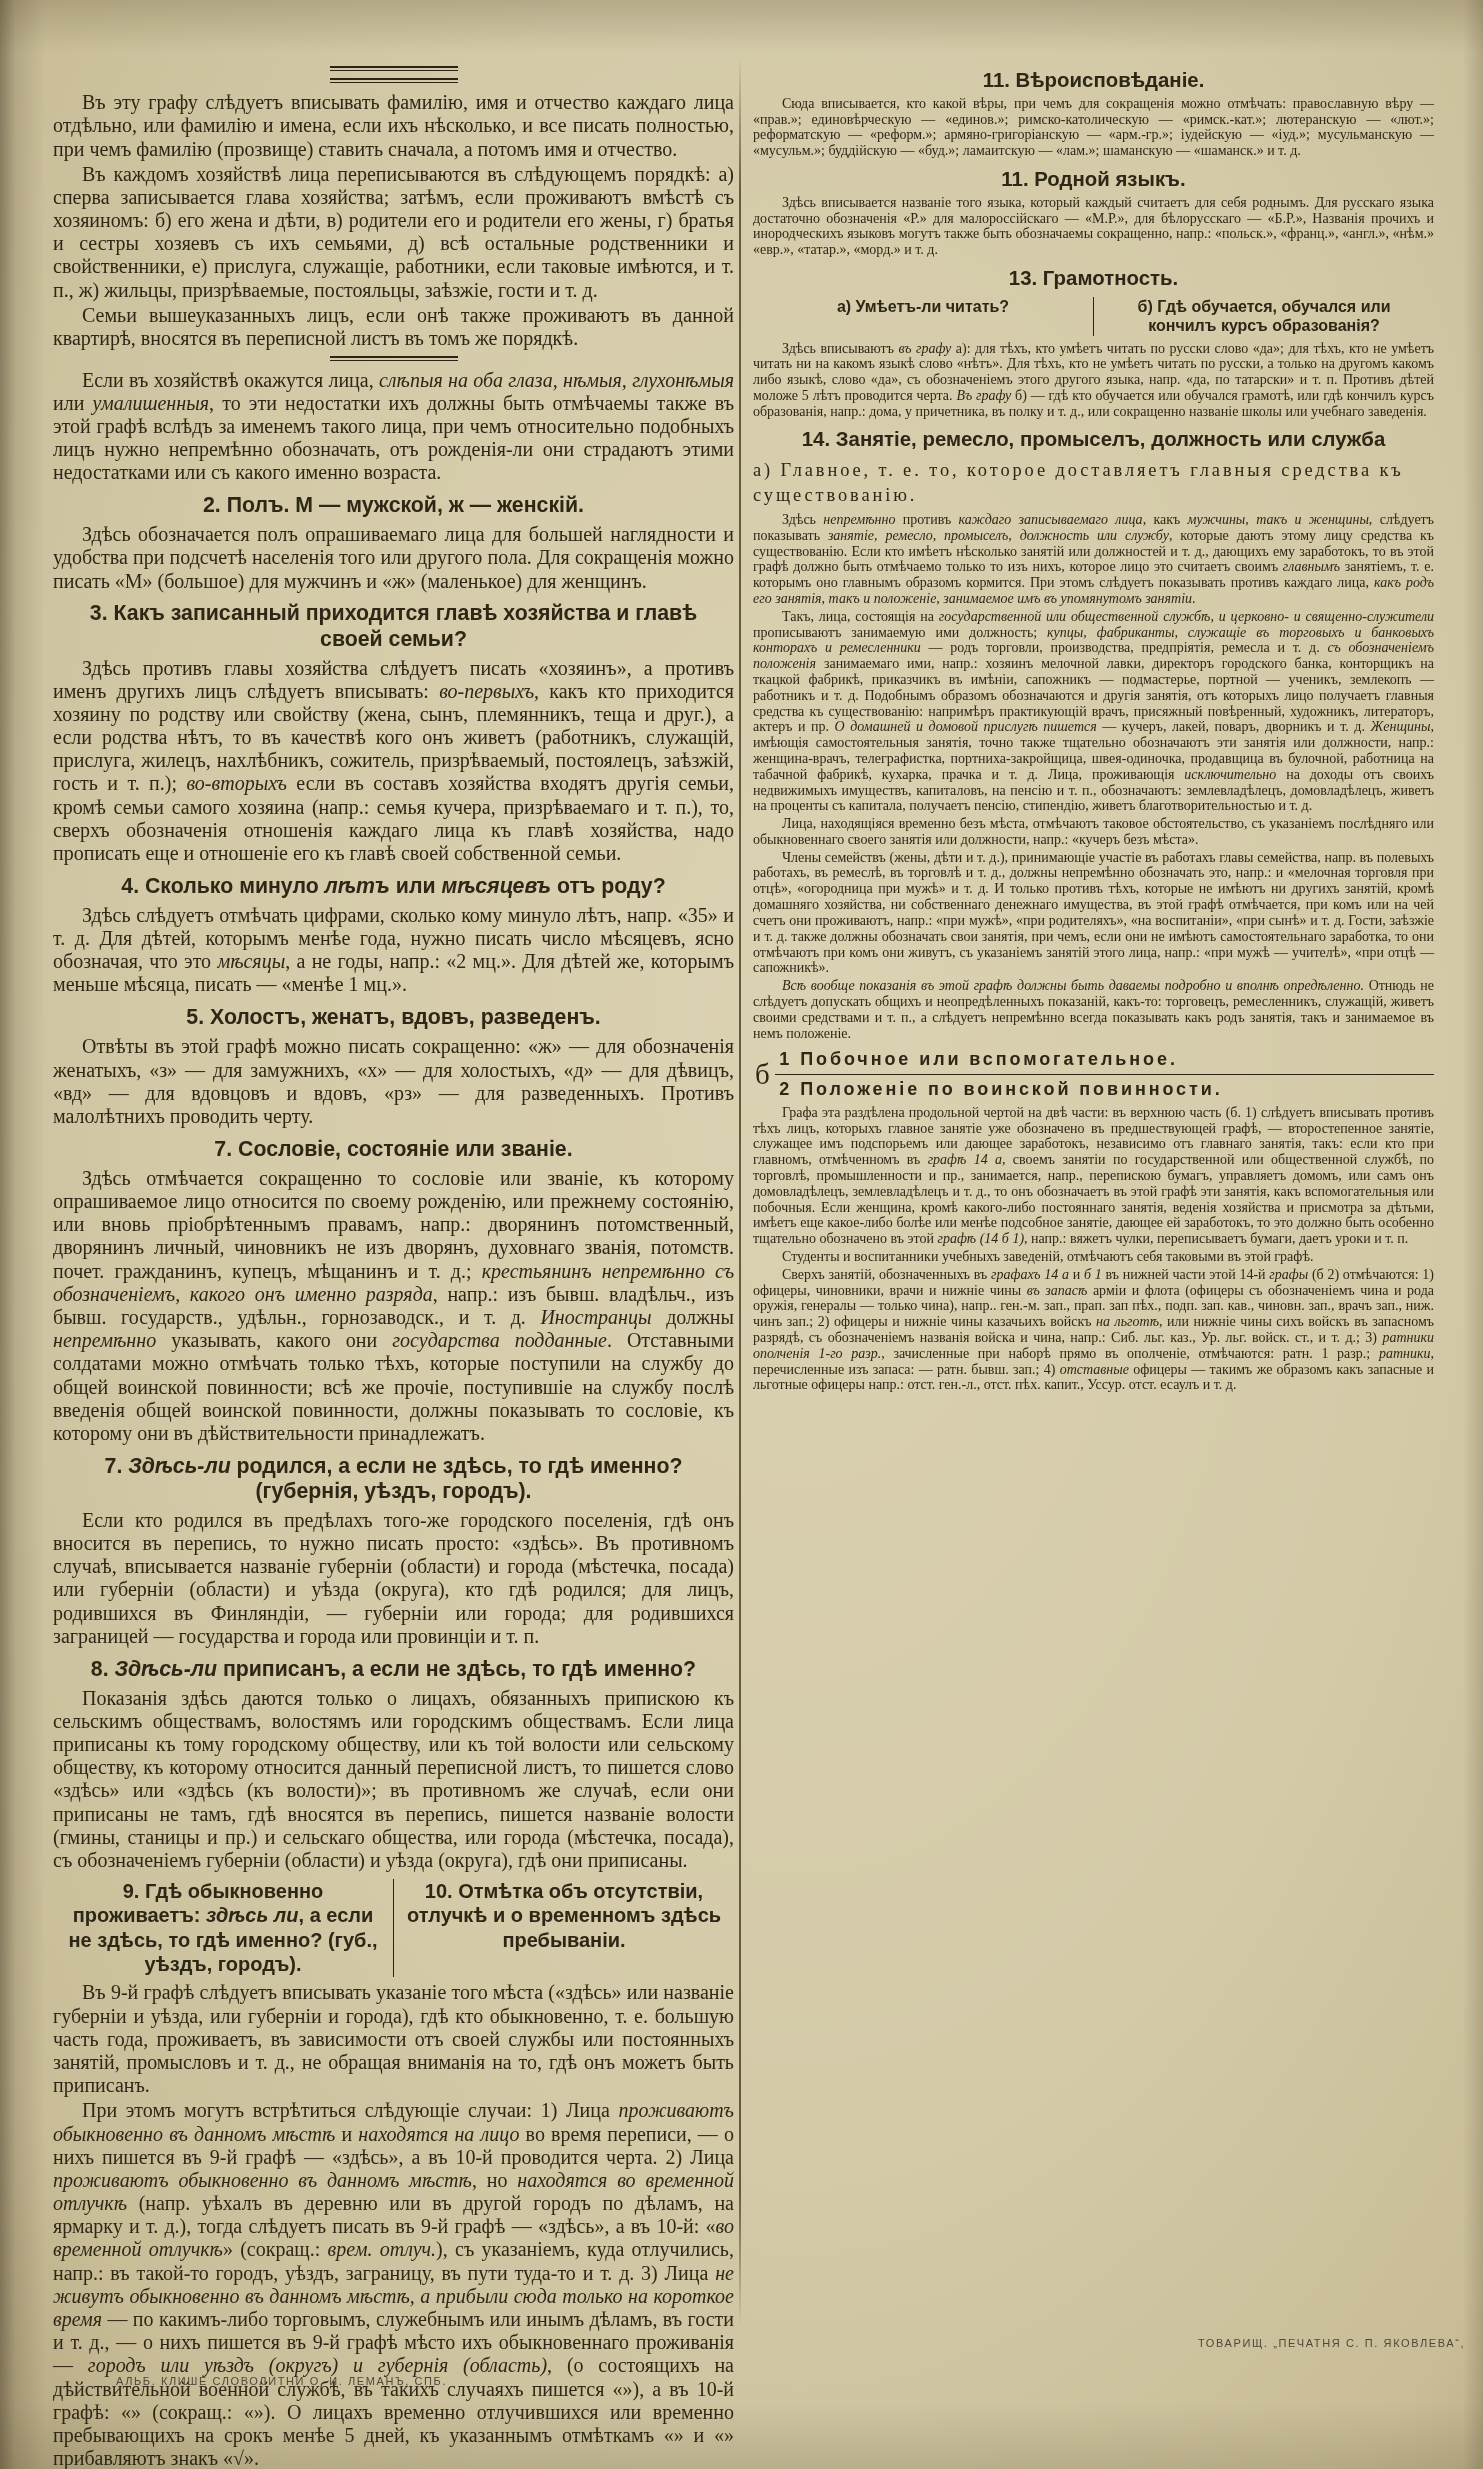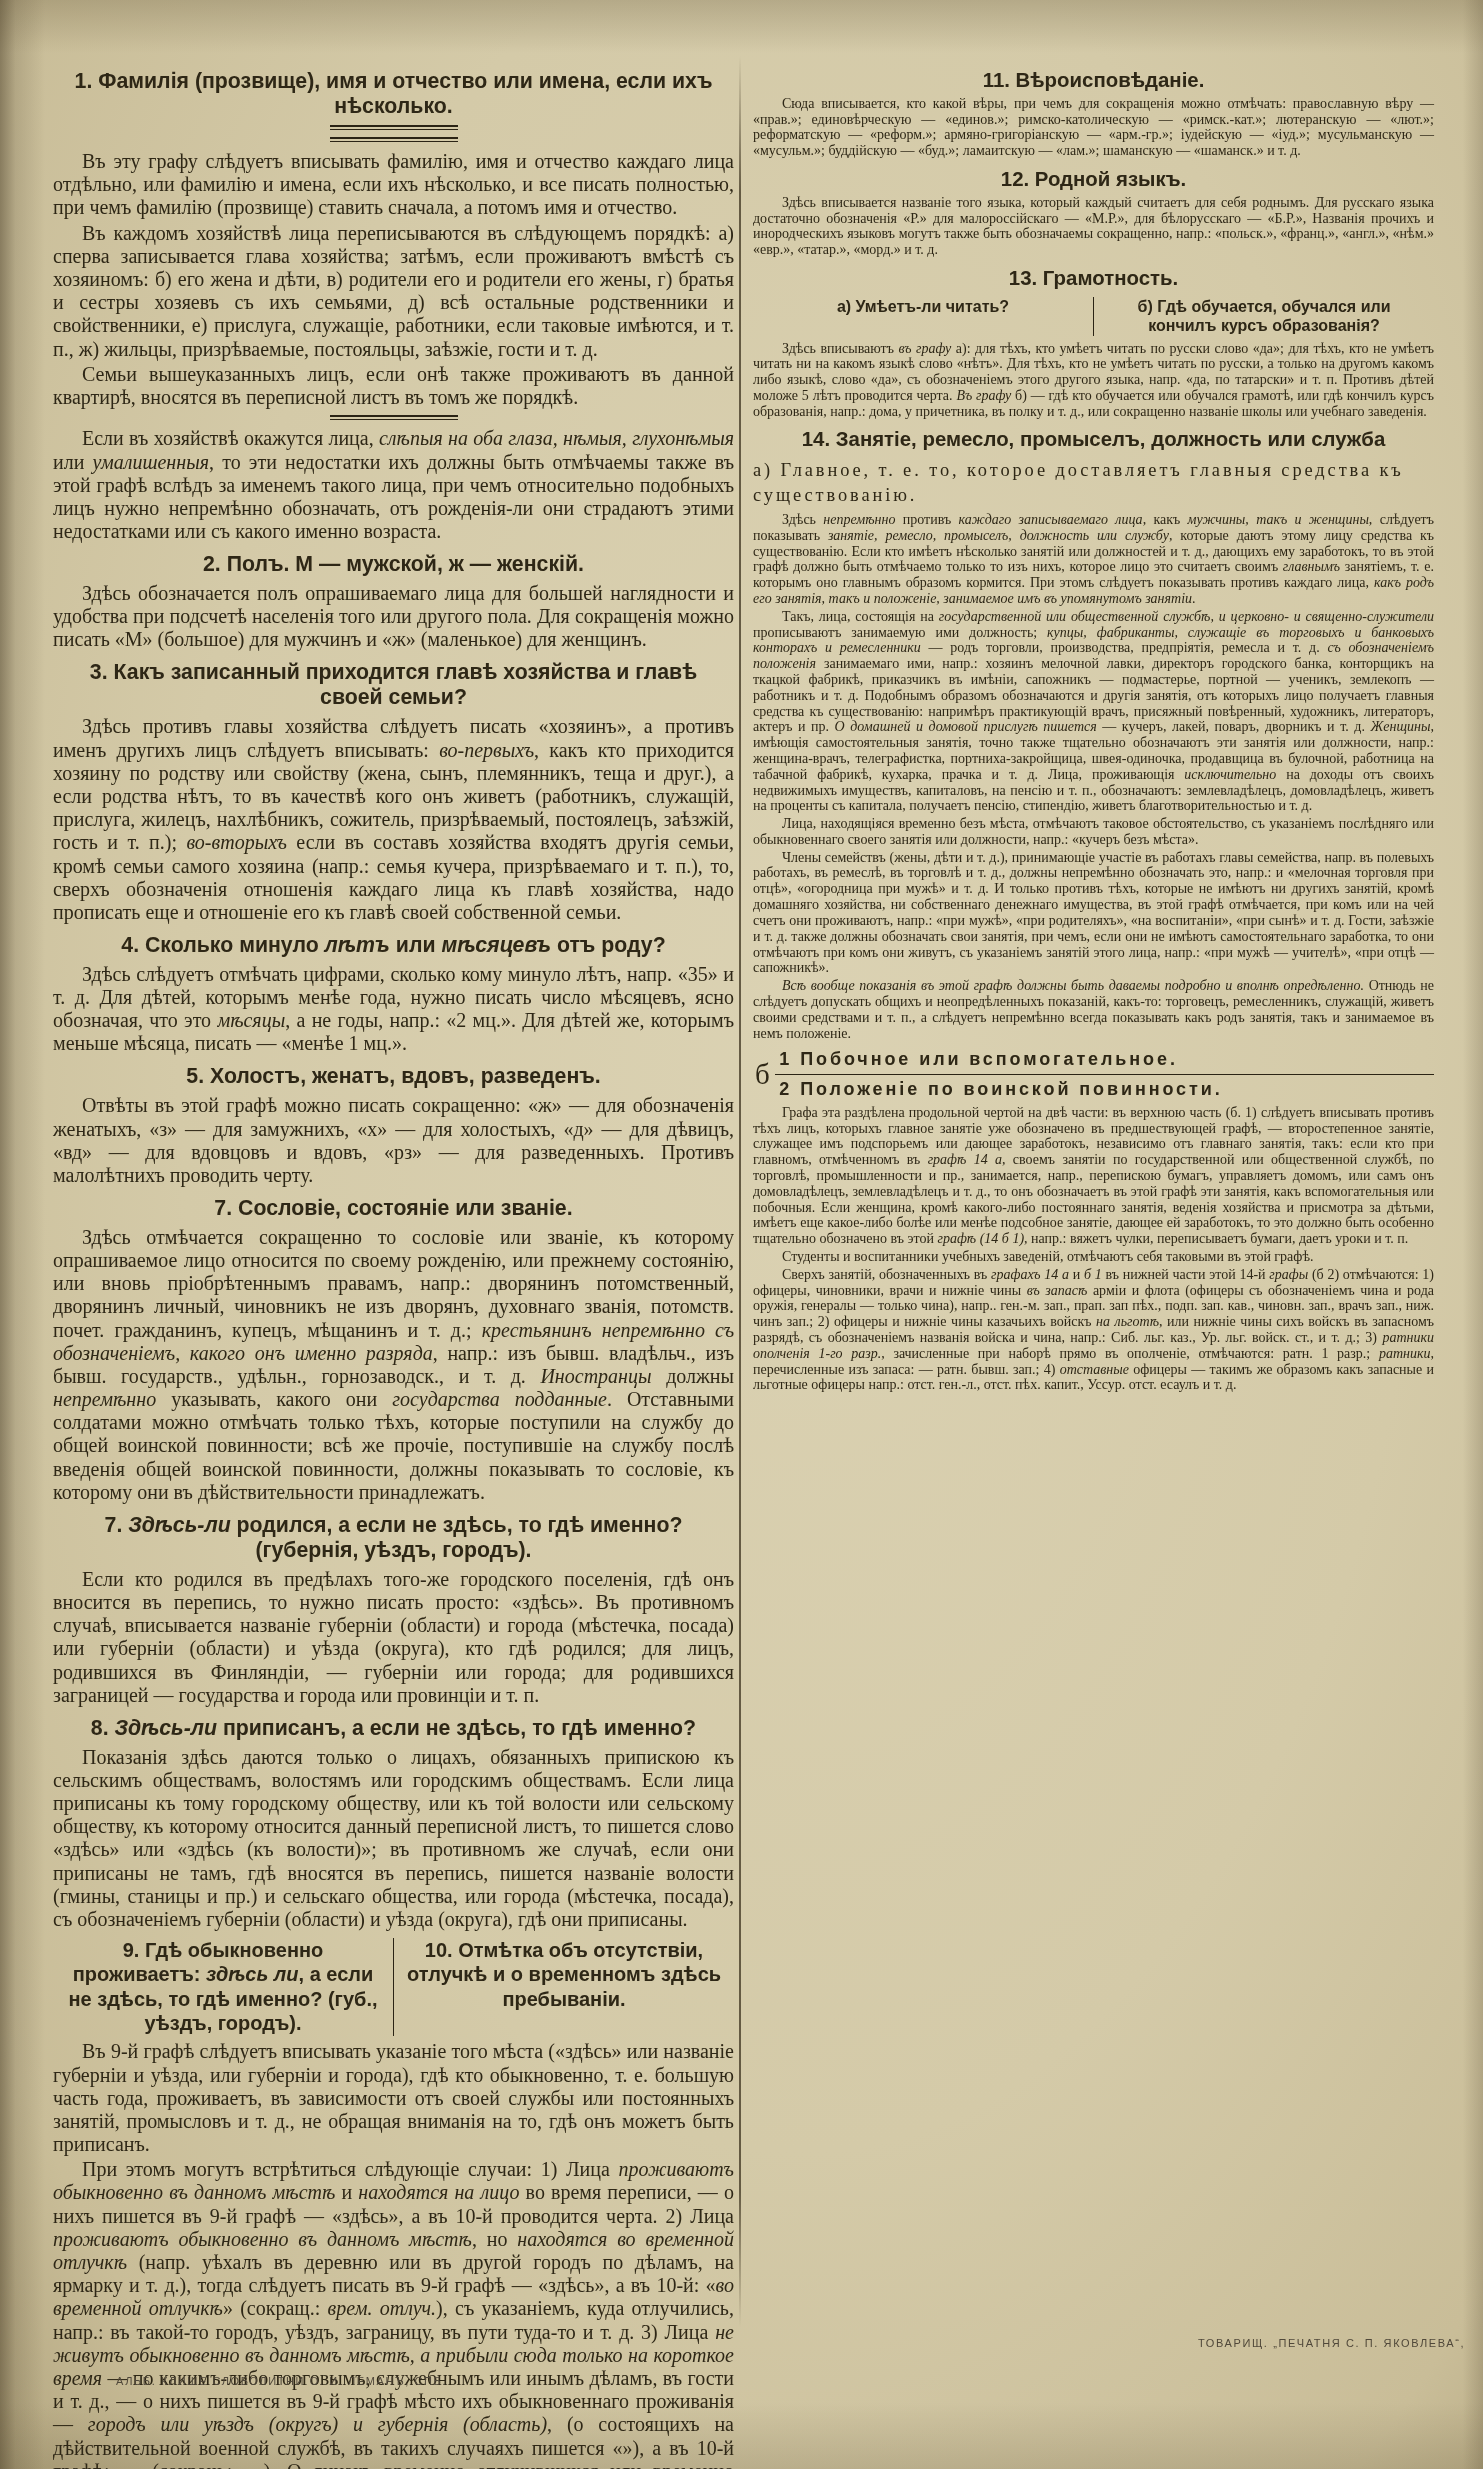--- a/index.html
+++ b/index.html
@@ -58,21 +58,20 @@
     font-size:11px;letter-spacing:1.6px;color:#50483a;white-space:nowrap;
   }
   .imprint-left{left:116px;top:2375px;}
   .imprint-right{left:1198px;top:2337px;}
 </style>
 </head>
 <body>
 
 <div class="page">
   <div class="col col-left">
-      <div class="head">1. Фамилія (прозвище), имя и отчество или имена, если ихъ нѣсколько.</div>
       <div class="rule"></div>
       <div class="rule"></div>
       <p class="para">Въ эту графу слѣдуетъ вписывать фамилію, имя и отчество каждаго лица отдѣльно, или фамилію и имена, если ихъ нѣсколько, и все писать полностью, при чемъ фамилію (прозвище) ставить сначала, а потомъ имя и отчество.</p>
       <p class="para">Въ каждомъ хозяйствѣ лица переписываются въ слѣдующемъ порядкѣ: а) сперва записывается глава хозяйства; затѣмъ, если проживаютъ вмѣстѣ съ хозяиномъ: б) его жена и дѣти, в) родители его и родители его жены, г) братья и сестры хозяевъ съ ихъ семьями, д) всѣ остальные родственники и свойственники, е) прислуга, служащіе, работники, если таковые имѣются, и т. п., ж) жильцы, призрѣваемые, постояльцы, заѣзжіе, гости и т. д.</p>
       <p class="para">Семьи вышеуказанныхъ лицъ, если онѣ также проживаютъ въ данной квартирѣ, вносятся въ переписной листъ въ томъ же порядкѣ.</p>
       <div class="rule"></div>
       <p class="para">Если въ хозяйствѣ окажутся лица, <i>слѣпыя на оба глаза, нѣмыя, глухонѣмыя</i> или <i>умалишенныя</i>, то эти недостатки ихъ должны быть отмѣчаемы также въ этой графѣ вслѣдъ за именемъ такого лица, при чемъ относительно подобныхъ лицъ нужно непремѣнно обозначать, отъ рожденія-ли они страдаютъ этими недостатками или съ какого именно возраста.</p>
       <div class="head">2. Полъ. М — мужской, ж — женскій.</div>
       <p class="para">Здѣсь обозначается полъ опрашиваемаго лица для большей наглядности и удобства при подсчетѣ населенія того или другого пола. Для сокращенія можно писать «М» (большое) для мужчинъ и «ж» (маленькое) для женщинъ.</p>
       <div class="head">3. Какъ записанный приходится главѣ хозяйства и главѣ своей семьи?</div>
@@ -91,21 +90,21 @@
         <div class="cell">9. Гдѣ обыкновенно проживаетъ: <i>здѣсь ли</i>, а если не здѣсь, то гдѣ именно? (губ., уѣздъ, городъ).</div>
         <div class="cell">10. Отмѣтка объ отсутствіи, отлучкѣ и о временномъ здѣсь пребываніи.</div>
       </div>
       <p class="para">Въ 9-й графѣ слѣдуетъ вписывать указаніе того мѣста («здѣсь» или названіе губерніи и уѣзда, или губерніи и города), гдѣ кто обыкновенно, т. е. большую часть года, проживаетъ, въ зависимости отъ своей службы или постоянныхъ занятій, промысловъ и т. д., не обращая вниманія на то, гдѣ онъ можетъ быть приписанъ.</p>
       <p class="para">При этомъ могутъ встрѣтиться слѣдующіе случаи: 1) Лица <i>проживаютъ обыкновенно въ данномъ мѣстѣ</i> и <i>находятся на лицо</i> во время переписи, — о нихъ пишется въ 9-й графѣ — «здѣсь», а въ 10-й проводится черта. 2) Лица <i>проживаютъ обыкновенно въ данномъ мѣстѣ</i>, но <i>находятся во временной отлучкѣ</i> (напр. уѣхалъ въ деревню или въ другой городъ по дѣламъ, на ярмарку и т. д.), тогда слѣдуетъ писать въ 9-й графѣ — «здѣсь», а въ 10-й: «<i>во временной отлучкѣ</i>» (сокращ.: <i>врем. отлуч.</i>), съ указаніемъ, куда отлучились, напр.: въ такой-то городъ, уѣздъ, заграницу, въ пути туда-то и т. д. 3) Лица <i>не живутъ обыкновенно въ данномъ мѣстѣ, а прибыли сюда только на короткое время</i> — по какимъ-либо торговымъ, служебнымъ или инымъ дѣламъ, въ гости и т. д., — о нихъ пишется въ 9-й графѣ мѣсто ихъ обыкновеннаго проживанія — <i>городъ или уѣздъ (округъ) и губернія (область)</i>, (о состоящихъ на дѣйствительной военной службѣ, въ такихъ случаяхъ пишется «»), а въ 10-й графѣ: «» (сокращ.: «»). О лицахъ временно отлучившихся или временно пребывающихъ на срокъ менѣе 5 дней, къ указаннымъ отмѣткамъ «» и «» прибавляютъ знакъ «√».</p>
     </div>
   <div class="col-divider"></div>
   <div class="col col-right">
       <div class="head">11. Вѣроисповѣданіе.</div>
       <p class="para">Сюда вписывается, кто какой вѣры, при чемъ для сокращенія можно отмѣчать: православную вѣру — «прав.»; единовѣрческую — «единов.»; римско-католическую — «римск.-кат.»; лютеранскую — «лют.»; реформатскую — «реформ.»; армяно-григоріанскую — «арм.-гр.»; іудейскую — «іуд.»; мусульманскую — «мусульм.»; буддійскую — «буд.»; ламаитскую — «лам.»; шаманскую — «шаманск.» и т. д.</p>
-      <div class="head">12. Родной языкъ.</div>
+      <div class="head">11. Родной языкъ.</div>
       <p class="para">Здѣсь вписывается названіе того языка, который каждый считаетъ для себя роднымъ. Для русскаго языка достаточно обозначенія «Р.» для малороссійскаго — «М.Р.», для бѣлорусскаго — «Б.Р.», Названія прочихъ и инородческихъ языковъ могутъ также быть обозначаемы сокращенно, напр.: «польск.», «франц.», «англ.», «нѣм.» «евр.», «татар.», «морд.» и т. д.</p>
       <div class="head">13. Грамотность.</div>
       <div class="split">
         <div class="cell">а) Умѣетъ-ли читать?</div>
         <div class="cell">б) Гдѣ обучается, обучался или кончилъ курсъ образованія?</div>
       </div>
       <p class="para">Здѣсь вписываютъ <i>въ графу</i> а): для тѣхъ, кто умѣетъ читать по русски слово «да»; для тѣхъ, кто не умѣетъ читать ни на какомъ языкѣ слово «нѣтъ». Для тѣхъ, кто не умѣетъ читать по русски, а только на другомъ какомъ либо языкѣ, слово «да», съ обозначеніемъ этого другого языка, напр. «да, по татарски» и т. п. Противъ дѣтей моложе 5 лѣтъ проводится черта. <i>Въ графу</i> б) — гдѣ кто обучается или обучался грамотѣ, или гдѣ кончилъ курсъ образованія, напр.: дома, у причетника, въ полку и т. д., или сокращенно названіе школы или учебнаго заведенія.</p>
       <div class="head">14. Занятіе, ремесло, промыселъ, должность или служба</div>
       <div class="spaced">а) Главное, т. е. то, которое доставляетъ главныя средства къ существованію.</div>
       <p class="para">Здѣсь <i>непремѣнно</i> противъ <i>каждаго записываемаго лица</i>, какъ <i>мужчины, такъ и женщины</i>, слѣдуетъ показывать <i>занятіе, ремесло, промыселъ, должность или службу</i>, которые даютъ этому лицу средства къ существованію. Если кто имѣетъ нѣсколько занятій или должностей и т. д., дающихъ ему заработокъ, то въ этой графѣ должно быть отмѣчаемо только то изъ нихъ, которое лицо это считаетъ своимъ <i>главнымъ</i> занятіемъ, т. е. которымъ оно главнымъ образомъ кормится. При этомъ слѣдуетъ показывать противъ каждаго лица, <i>какъ родъ его занятія, такъ и положеніе, занимаемое имъ въ упомянутомъ занятіи</i>.</p>

